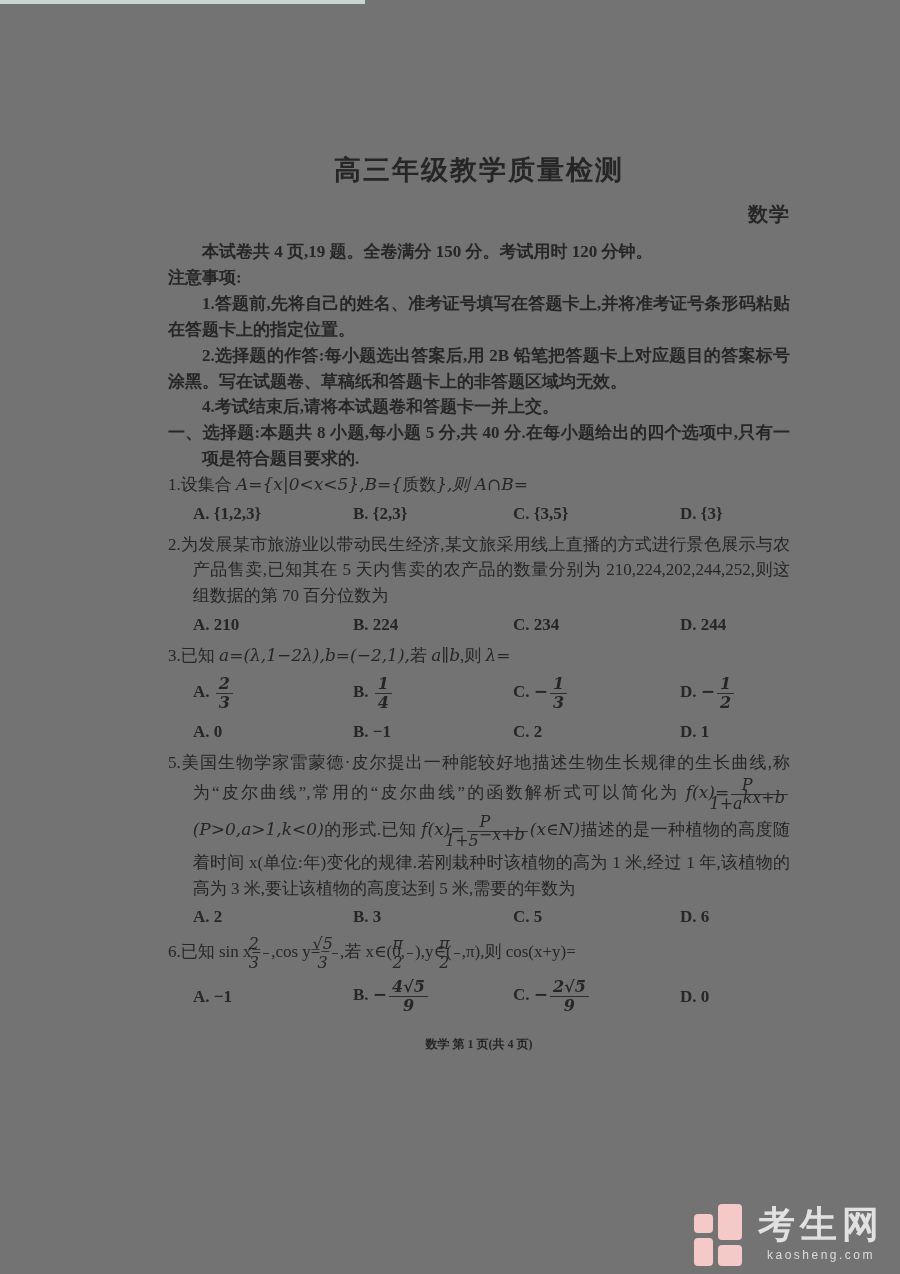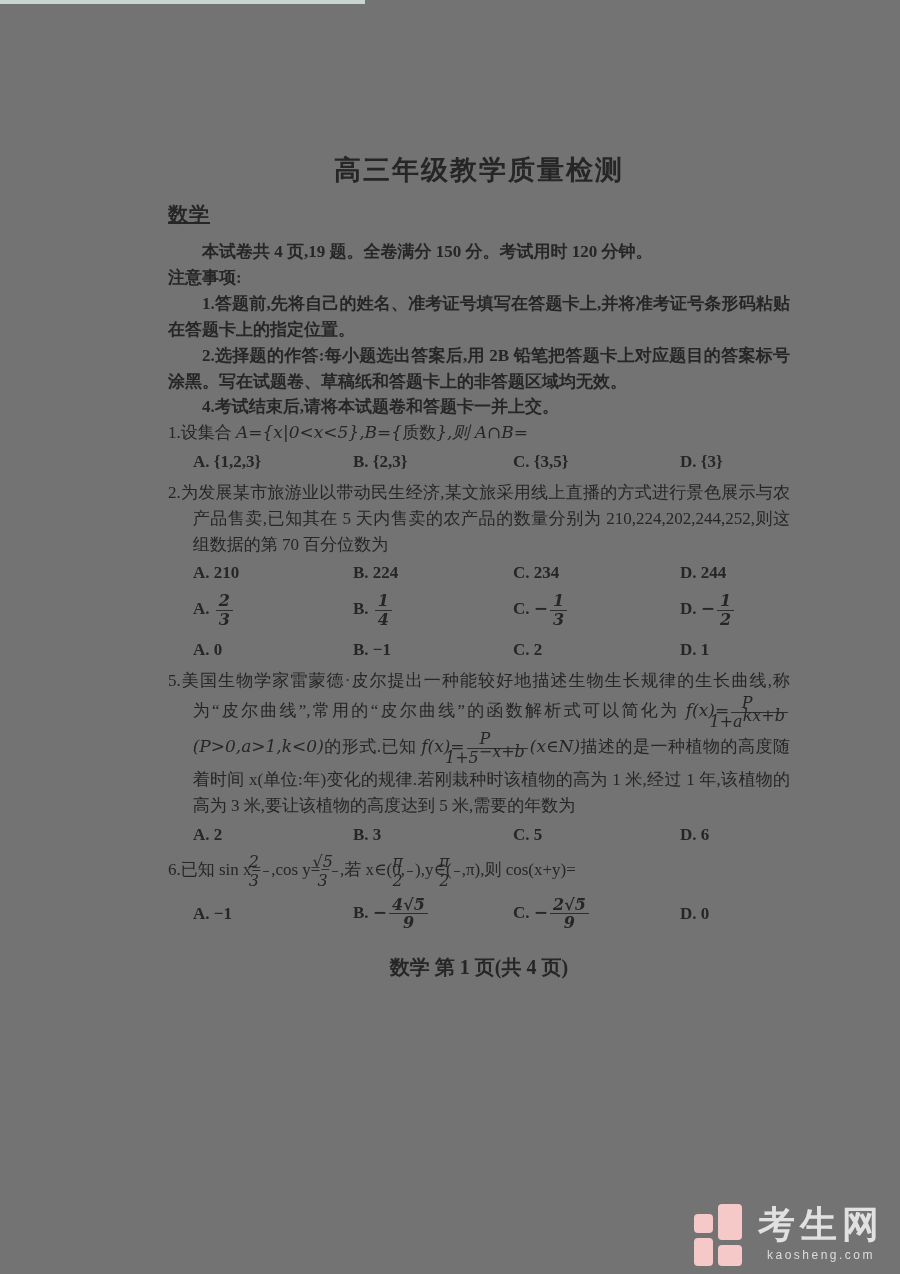--- a/index.html
+++ b/index.html
@@ -8,40 +8,40 @@
     background:#737373;overflow:hidden;
     font-family:"Liberation Serif","DejaVu Serif",serif;
     color:#262626;
   }
   .scan-strip{position:absolute;top:0;left:0;width:365px;height:4px;background:#dcefe9;opacity:.8;}
   .doc{
     position:absolute;left:168px;top:150px;width:622px;
     font-size:17px;line-height:1.52;text-align:justify;
   }
   .title{font-size:27px;font-weight:bold;text-align:center;margin:0 0 8px 0;letter-spacing:2px;}
-  .subtitle{font-size:20px;font-weight:bold;text-align:left;margin:0 0 10px 0;letter-spacing:1px;text-decoration:underline;}
+  .subtitle{font-size:20px;font-weight:bold;text-align:right;margin:0 0 10px 0;letter-spacing:1px;}
   .intro{margin:0;text-indent:2em;font-weight:bold;}
   .notice-heading{margin:0;font-weight:bold;}
   .notice-item{margin:0;text-indent:2em;font-weight:600;}
   .section-heading{margin:0;font-weight:bold;padding-left:2em;text-indent:-2em;}
   .stem{margin:0;padding-left:1.45em;text-indent:-1.45em;}
   .opts{display:grid;grid-template-columns:160px 160px 167px 1fr;padding-left:25px;margin:3px 0 5px 0;align-items:center;font-weight:bold;}
   .opts.tall{margin:6px 0 8px 0;}
   .opt{white-space:nowrap;}
   .math{font-family:"DejaVu Serif",serif;font-style:italic;}
   .frac{
     display:inline-flex;flex-direction:column;text-align:center;
     vertical-align:middle;line-height:1.12;margin:0 2px;
     font-family:"DejaVu Serif",serif;font-style:italic;font-size:16px;
   }
   .frac .fn{border-bottom:1.2px solid #2e2e2e;padding:0 3px;}
   .frac .fd{padding:0 3px;}
   sup.ds{font-size:16px;font-style:italic;line-height:0;}
   .pre-sign{font-family:"DejaVu Serif",serif;}
-  .footer{margin-top:20px;text-align:center;font-size:20px;font-weight:bold;}
+  .footer{margin-top:20px;text-align:center;font-size:12px;font-weight:bold;}
   .watermark{position:absolute;right:16px;bottom:8px;display:flex;align-items:center;gap:12px;}
   .wm-logo{position:relative;width:52px;height:64px;}
   .wm-logo .blk{position:absolute;background:#f6c9c9;border-radius:4px;}
   .b1{left:0;top:12px;width:19px;height:19px;}
   .b2{left:0;top:36px;width:19px;height:28px;}
   .b3{left:24px;top:2px;width:24px;height:36px;}
   .b4{left:24px;top:43px;width:24px;height:21px;}
   .wm-cn{font-size:37px;font-weight:bold;color:#e1e1e1;letter-spacing:5px;line-height:1;font-family:Liberation Sans, sans-serif;}
   .wm-en{font-size:12px;color:#dddddd;letter-spacing:2.5px;margin-top:5px;font-family:"Liberation Sans",sans-serif;text-align:center;}
 </style>
@@ -57,20 +57,21 @@
     <div class="subtitle">数学</div>
     <p class="intro">本试卷共 4 页,19 题。全卷满分 150 分。考试用时 120 分钟。</p>
 
     <div>
       <p class="notice-heading">注意事项:</p>
       <p class="notice-item">1.答题前,先将自己的姓名、准考证号填写在答题卡上,并将准考证号条形码粘贴在答题卡上的指定位置。</p>
       <p class="notice-item">2.选择题的作答:每小题选出答案后,用 2B 铅笔把答题卡上对应题目的答案标号涂黑。写在试题卷、草稿纸和答题卡上的非答题区域均无效。</p>
       <p class="notice-item">4.考试结束后,请将本试题卷和答题卡一并上交。</p>
     </div>
 
+    <p class="section-heading">一、选择题:本题共 8 小题,每小题 5 分,共 40 分.在每小题给出的四个选项中,只有一项是符合题目要求的.</p>
 
     <div>
       <p class="stem"><span>1.设集合 </span><span class="math">A={x|0&lt;x&lt;5},B={</span><span>质数</span><span class="math">},则 A∩B=</span></p>
       <div class="opts">
         <span class="opt">A. {1,2,3}</span>
         <span class="opt">B. {2,3}</span>
         <span class="opt">C. {3,5}</span>
         <span class="opt">D. {3}</span>
       </div>
     </div>
@@ -79,20 +80,21 @@
       <p class="stem">2.为发展某市旅游业以带动民生经济,某文旅采用线上直播的方式进行景色展示与农产品售卖,已知其在 5 天内售卖的农产品的数量分别为 210,224,202,244,252,则这组数据的第 70 百分位数为</p>
       <div class="opts">
         <span class="opt">A. 210</span>
         <span class="opt">B. 224</span>
         <span class="opt">C. 234</span>
         <span class="opt">D. 244</span>
       </div>
     </div>
 
     <div>
+      <p class="stem"><span>3.已知 </span><span class="math">a=(λ,1−2λ),b=(−2,1),</span><span>若 </span><span class="math">a∥b</span><span>,则 </span><span class="math">λ=</span></p>
       <div class="opts tall">
         <span class="opt"><span>A.</span> <span class="frac">
               <span class="fn">2</span>
               <span class="fd">3</span>
             </span></span>
         <span class="opt"><span>B.</span> <span class="frac">
               <span class="fn">1</span>
               <span class="fd">4</span>
             </span></span>
         <span class="opt"><span>C.</span> <span class="pre-sign">−</span><span class="frac">

